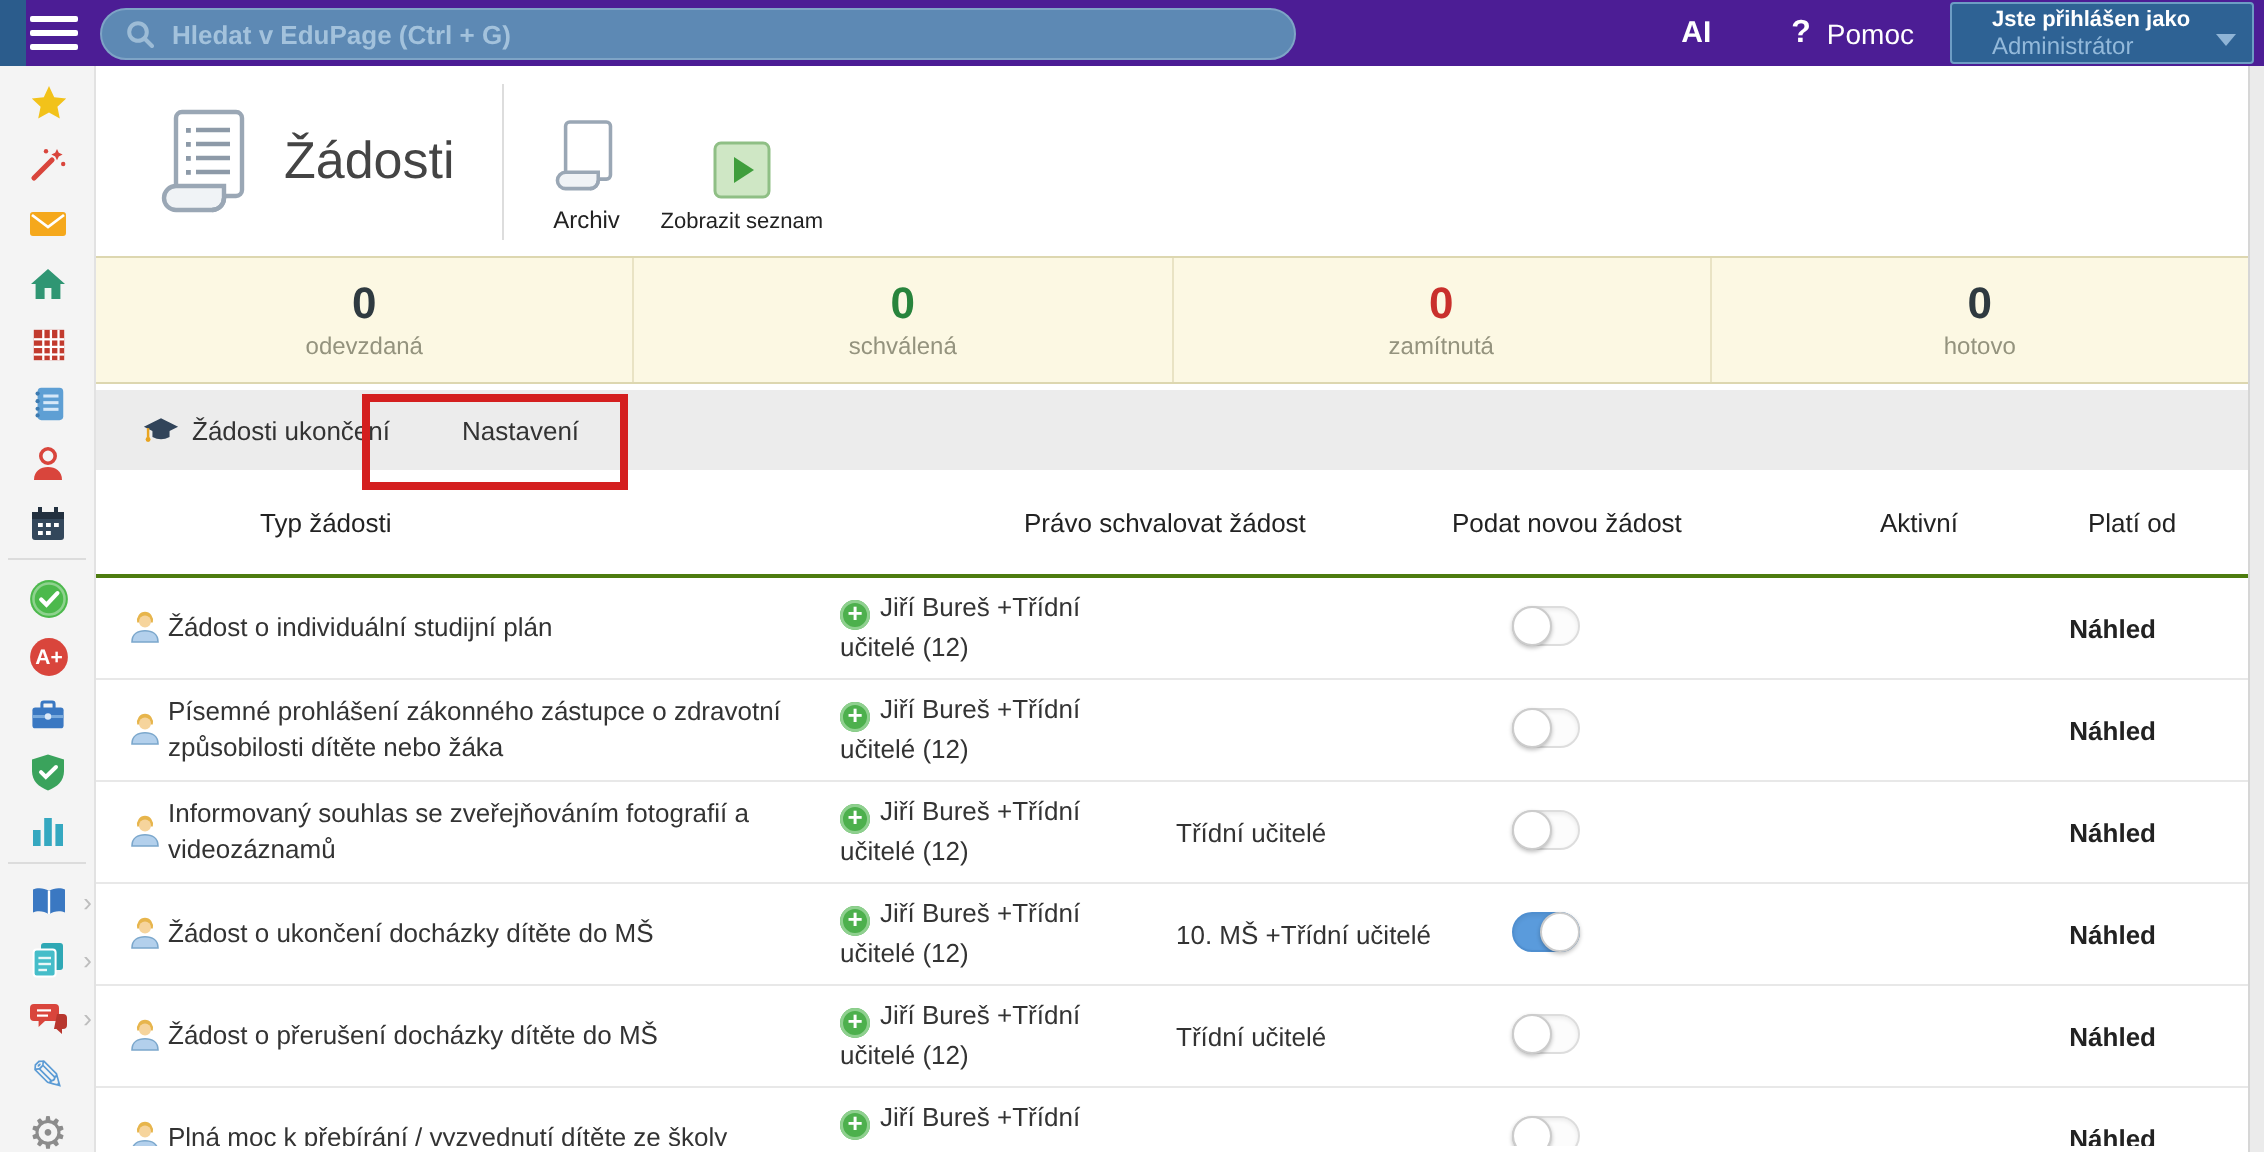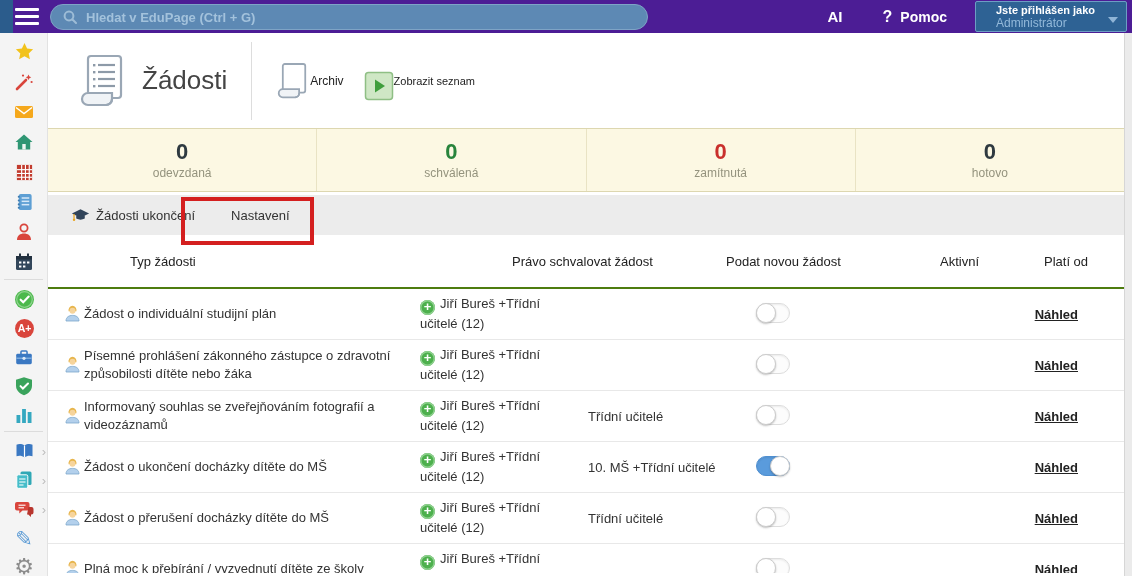--- a/index.html
+++ b/index.html
@@ -10,21 +10,21 @@
   .menu-strip { position:absolute; left:0; top:0; width:13px; height:33px; background:#2b5c8c; }
   .hamburger { position:relative; margin-left:15px; width:24px; height:17px; background:none; border:none; cursor:pointer; display:flex; flex-direction:column; justify-content:space-between; }
   .hamburger span { display:block; height:3px; border-radius:1px; background:#fff; }
   .search { position:absolute; left:50px; top:4px; width:598px; height:26px; background:#5d89b4; border:1px solid #7ea4c6; border-radius:13px; display:flex; align-items:center; padding:0 12px; }
   .search svg { flex:0 0 auto; margin-right:9px; }
   .search input { flex:1; background:transparent; border:none; outline:none; color:#e8f1f8; font-size:13px; font-weight:bold; font-family:"Liberation Sans", sans-serif; }
   .search input::placeholder { color:#a3c2dc; opacity:1; }
   .topbar-right { position:absolute; right:5px; top:0; height:33px; display:flex; align-items:center; }
   .ai-btn { color:#fff; font-weight:bold; font-size:15px; margin-right:40px; cursor:pointer; }
   .help-q { color:#fff; font-weight:bold; font-size:16px; margin-right:8px; cursor:pointer; }
-  .help-btn { color:#fff; font-weight:bold; font-size:14px; margin-right:28px; cursor:pointer; }
+  .help-btn { color:#fff; font-weight:normal; font-size:14px; margin-right:18px; cursor:pointer; }
   .userbox { position:relative; width:152px; height:31px; background:#2e6294; border:1px solid #6d9dc4; border-radius:2px; padding:2px 22px 2px 20px; cursor:pointer; }
   .userbox .status { color:#fff; font-weight:bold; font-size:11px; line-height:13px; white-space:nowrap; }
   .userbox .role { color:#93b9da; font-size:12px; line-height:13px; white-space:nowrap; }
   .userbox .caret { position:absolute; right:8px; top:15px; width:0; height:0; border-left:5px solid transparent; border-right:5px solid transparent; border-top:6px solid #8fb4d6; }
 
   
   .sidebar { position:absolute; left:0; top:33px; width:48px; height:543px; background:#f4f4f4; border-right:1px solid #e2e2e2; padding-top:6px; overflow:hidden; }
   .sb-item { position:relative; width:48px; height:26px; margin-bottom:4px; display:flex; align-items:center; justify-content:center; cursor:pointer; }
   .sb-item.g2 { height:26px; margin-bottom:3px; }
   .sb-div { height:1px; background:#dcdcdc; margin:3px 4px 6px 4px; }
@@ -33,21 +33,21 @@
 
   
   .main { position:absolute; left:48px; top:33px; width:1076px; height:543px; background:#fff; }
   .right-strip { position:absolute; right:0; top:33px; width:8px; height:543px; background:#ebebeb; border-left:1px solid #d6d6d6; }
 
   
   .page-header { height:95px; display:flex; align-items:center; padding-left:30px; }
   .ph-icon { margin-right:14px; }
   .ph-title { font-size:26px; font-weight:400; color:#444; }
   .ph-div { width:1px; height:78px; background:#ddd; margin:0 24px; }
-  .action { display:flex; flex-direction:row; align-items:center; justify-content:flex-end; height:72px; cursor:pointer; margin-right:20px; }
+  .action { display:flex; flex-direction:column; align-items:center; justify-content:flex-end; height:72px; cursor:pointer; margin-right:20px; }
   .action .ic { height:46px; display:flex; align-items:flex-end; justify-content:center; margin-bottom:5px; }
   .action .lbl { font-size:11px; color:#222; white-space:nowrap; }
 
   
   .stats { height:64px; background:#fcf8e3; border-top:1px solid #ddd7b0; border-bottom:1px solid #ddd7b0; display:flex; }
   .stat { flex:1; display:flex; flex-direction:column; align-items:center; justify-content:center; border-right:1px solid #e9e3c4; }
   .stat:last-child { border-right:none; }
   .stat .val { font-size:22px; font-weight:bold; line-height:24px; }
   .stat .lab { font-size:12px; color:#94937e; margin-top:2px; }
   .c-dark { color:#2f3a40; } .c-green { color:#28843c; } .c-red { color:#c9302c; }
@@ -66,21 +66,21 @@
   .rows-wrap { height:284px; overflow:hidden; }
   .cell { padding-right:10px; }
   .title { line-height:1.35; }
   .approver { line-height:1.45; width:160px; }
   .plus { display:inline-block; width:15px; height:15px; border-radius:50%; background:#4db04d; box-shadow:inset 0 0 0 1.5px #8fd08f; color:#fff; font-weight:bold; font-size:13px; line-height:14px; text-align:center; margin-right:5px; vertical-align:-3px; }
   .toggle { position:relative; display:inline-block; width:34px; height:20px; border-radius:10px; background:#fcfcfc; border:1px solid #ddd; box-shadow:inset 0 1px 2px rgba(0,0,0,.07); cursor:pointer; }
   .toggle .knob { position:absolute; left:-1px; top:-1px; width:20px; height:20px; border-radius:50%; background:#fff; border:1px solid #ccc; box-shadow:0 1px 2px rgba(0,0,0,.25); }
   .toggle.on { background:#5a9bdc; border-color:#4f8fd0; }
   .toggle.on .knob { left:auto; right:-1px; }
   .preview { text-align:right; padding-right:46px; }
-  .nahled { color:#222; font-weight:bold; text-decoration:underline; cursor:pointer; font-size:13px; }
+  .nahled { color:#222; font-weight:bold; cursor:pointer; font-size:13px; }
 
   
   .red-box { position:absolute; left:181px; top:197px; width:133px; height:48px; border:4px solid #d41f1f; z-index:20; pointer-events:none; }
 </style>
 </head>
 <body>
 
 <div class="topbar">
   <div class="menu-strip"></div>
   <button class="hamburger">

